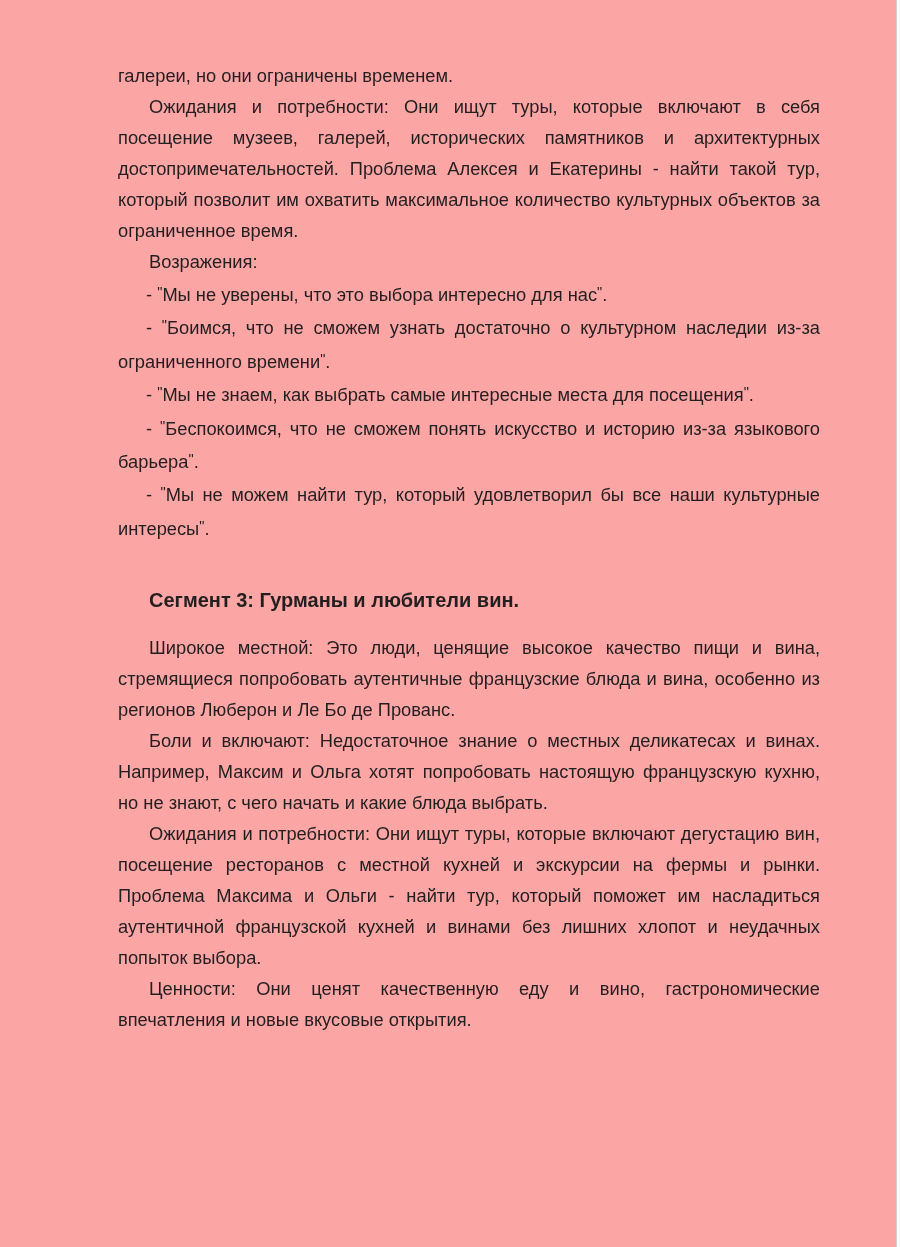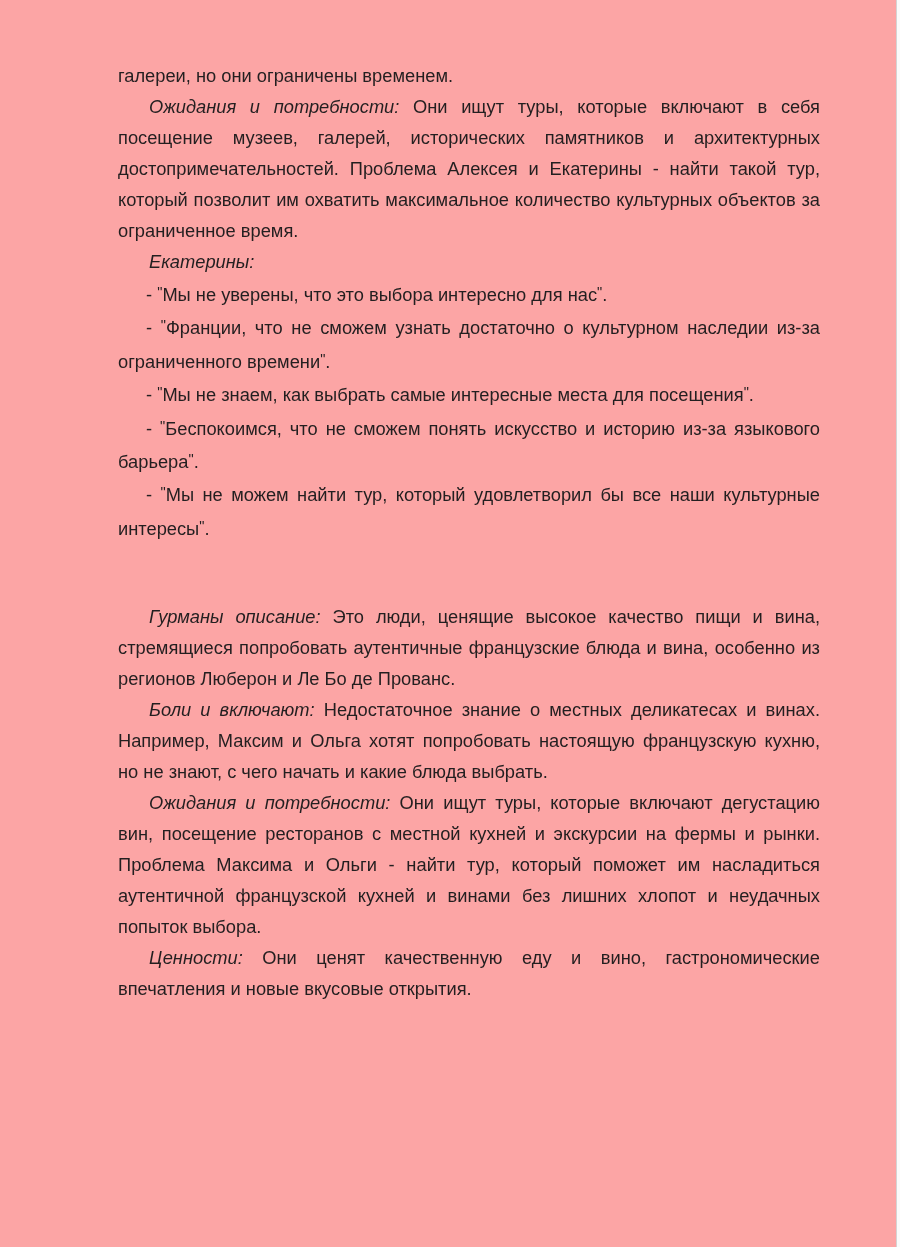--- a/index.html
+++ b/index.html
@@ -51,21 +51,20 @@
     color: #231f20;
     -webkit-font-smoothing: antialiased;
   }
   p.indent {
     text-indent: 31px;
   }
   p.hang {
     text-indent: 28px;
   }
   .lbl {
-    font-style: italic;
   }
   h2.section-heading {
     margin: 0;
     padding: 0;
     font-size: 20px;
     line-height: 31px;
     font-weight: bold;
     color: #231f20;
     text-indent: 31px;
     text-align: left;
@@ -90,38 +89,39 @@
   <div class="content">
 
     <p>
       <span>галереи, но они ограничены временем.</span>
     </p>
 
     <p class="indent"><span class="lbl">Ожидания и потребности:</span><span> Они ищут туры, которые включают в себя посещение музеев, галерей, исторических памятников и архитектурных достопримечательностей. Проблема Алексея и Екатерины - найти такой тур, который позволит им охватить максимальное количество культурных объектов за ограниченное время.</span></p>
 
 
 
-    <p class="indent"><span class="lbl">Екатерины:</span></p>
+    <p class="indent"><span class="lbl">Возражения:</span></p>
 
     <p class="hang"><span class="dash">-</span>&nbsp;<span class="quote-mark">"</span><span>Мы не уверены, что это выбора интересно для нас</span><span class="quote-mark">"</span><span>.</span></p>
 
-    <p class="hang"><span class="dash">-</span>&nbsp;<span class="quote-mark">"</span><span>Франции, что не сможем узнать достаточно о культурном наследии из-за ограниченного времени</span><span class="quote-mark">"</span><span>.</span></p>
+    <p class="hang"><span class="dash">-</span>&nbsp;<span class="quote-mark">"</span><span>Боимся, что не сможем узнать достаточно о культурном наследии из-за ограниченного времени</span><span class="quote-mark">"</span><span>.</span></p>
 
     <p class="hang"><span class="dash">-</span>&nbsp;<span class="quote-mark">"</span><span>Мы не знаем, как выбрать самые интересные места для посещения</span><span class="quote-mark">"</span><span>.</span></p>
 
     <p class="hang"><span class="dash">-</span>&nbsp;<span class="quote-mark">"</span><span>Беспокоимся, что не сможем понять искусство и историю из-за языкового барьера</span><span class="quote-mark">"</span><span>.</span></p>
 
     <p class="hang"><span class="dash">-</span>&nbsp;<span class="quote-mark">"</span><span>Мы не можем найти тур, который удовлетворил бы все наши культурные интересы</span><span class="quote-mark">"</span><span>.</span></p>
 
     <div class="gap-before-heading"></div>
 
+    <h2 class="section-heading">Сегмент 3: Гурманы и любители вин.</h2>
 
     <div class="gap-after-heading"></div>
 
-    <p class="indent"><span class="lbl">Гурманы описание:</span><span> Это люди, ценящие высокое качество пищи и вина, стремящиеся попробовать аутентичные французские блюда и вина, особенно из регионов Люберон и Ле Бо де Прованс.</span></p>
+    <p class="indent"><span class="lbl">Широкое местной:</span><span> Это люди, ценящие высокое качество пищи и вина, стремящиеся попробовать аутентичные французские блюда и вина, особенно из регионов Люберон и Ле Бо де Прованс.</span></p>
 
     <p class="indent"><span class="lbl">Боли и включают:</span><span> Недостаточное знание о местных деликатесах и винах. Например, Максим и Ольга хотят попробовать настоящую французскую кухню, но не знают, с чего начать и какие блюда выбрать.</span></p>
 
     <p class="indent"><span class="lbl">Ожидания и потребности:</span><span> Они ищут туры, которые включают дегустацию вин, посещение ресторанов с местной кухней и экскурсии на фермы и рынки. Проблема Максима и Ольги - найти тур, который поможет им насладиться аутентичной французской кухней и винами без лишних хлопот и неудачных попыток выбора.</span></p>
 
 
     <p class="indent"><span class="lbl">Ценности:</span><span> Они ценят качественную еду и вино, гастрономические впечатления и новые вкусовые открытия.</span></p>
 
   </div>
 </div>

